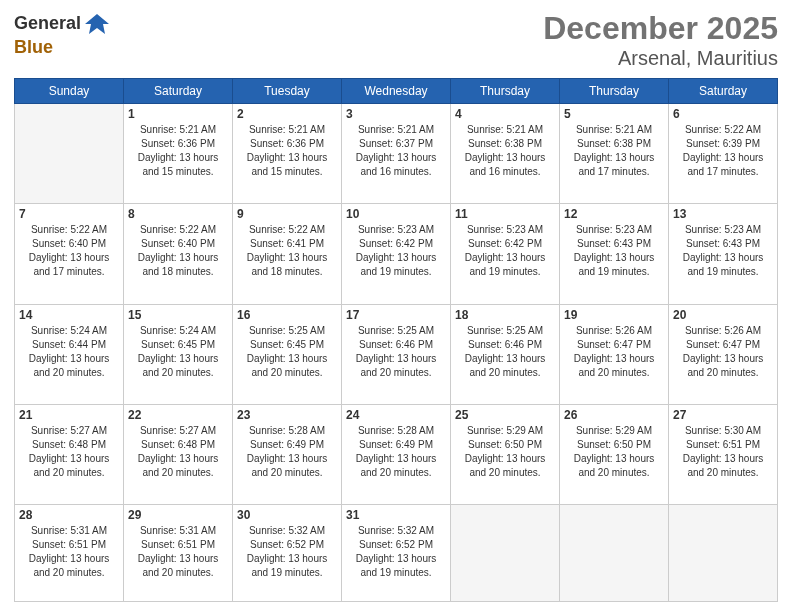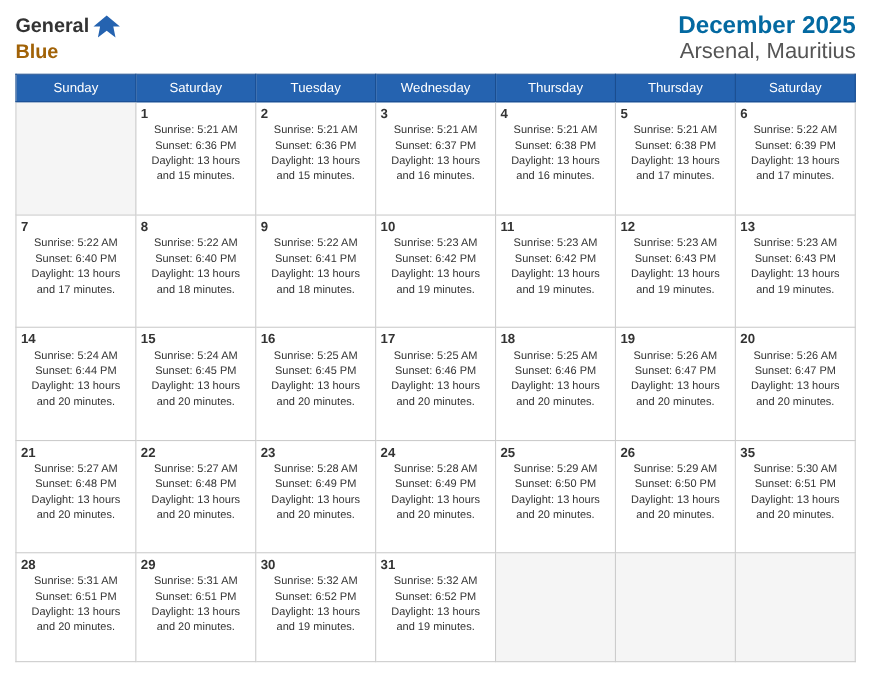--- a/index.html
+++ b/index.html
@@ -35,23 +35,23 @@
     .logo-blue { color: #a16207; }
     .logo-bird {
       width: 28px;
       height: 28px;
       margin-left: 2px;
     }
     .title-block {
       text-align: right;
     }
     .month-year {
-      font-size: 22px;
+      font-size: 32px;
       font-weight: bold;
-      color: #0369a1;
+      color: #737373;
     }
     .location {
       font-size: 20px;
       color: #555;
     }
     .calendar {
       flex: 1;
       border: 1px solid #ccc;
       border-collapse: collapse;
       width: 100%;
@@ -231,21 +231,21 @@
           </td>
           <td>
             <span class="day-num">25</span>
             <div class="day-info">Sunrise: 5:29 AM<br>Sunset: 6:50 PM<br>Daylight: 13 hours and 20 minutes.</div>
           </td>
           <td>
             <span class="day-num">26</span>
             <div class="day-info">Sunrise: 5:29 AM<br>Sunset: 6:50 PM<br>Daylight: 13 hours and 20 minutes.</div>
           </td>
           <td>
-            <span class="day-num">35</span>
+            <span class="day-num">27</span>
             <div class="day-info">Sunrise: 5:30 AM<br>Sunset: 6:51 PM<br>Daylight: 13 hours and 20 minutes.</div>
           </td>
         </tr>
         <tr class="last-row">
           <td>
             <span class="day-num">28</span>
             <div class="day-info">Sunrise: 5:31 AM<br>Sunset: 6:51 PM<br>Daylight: 13 hours and 20 minutes.</div>
           </td>
           <td>
             <span class="day-num">29</span>

